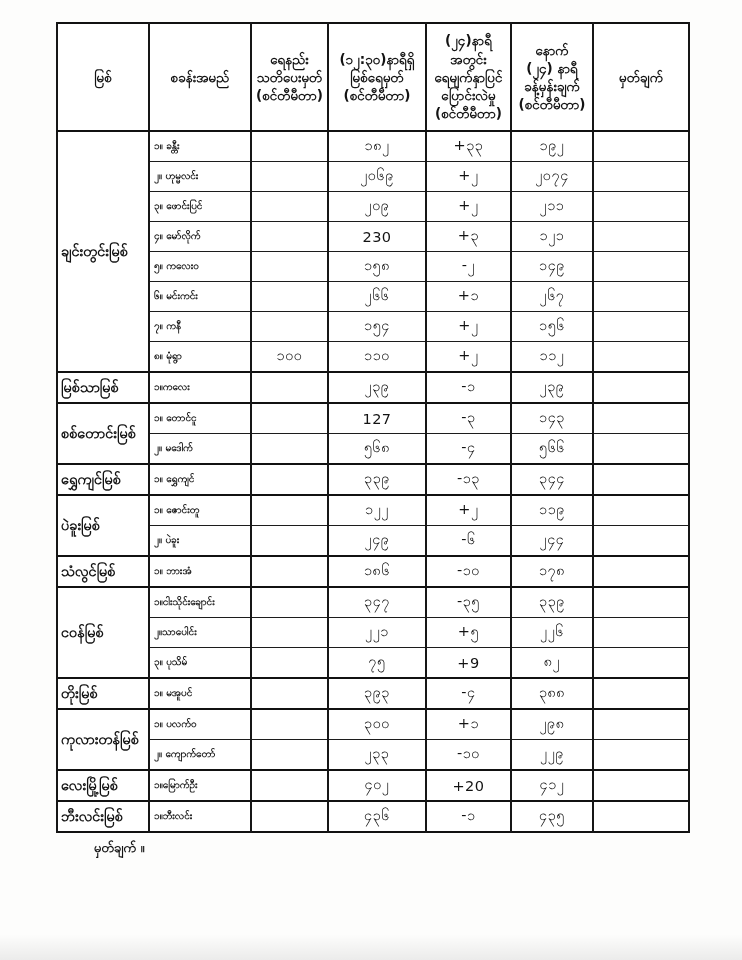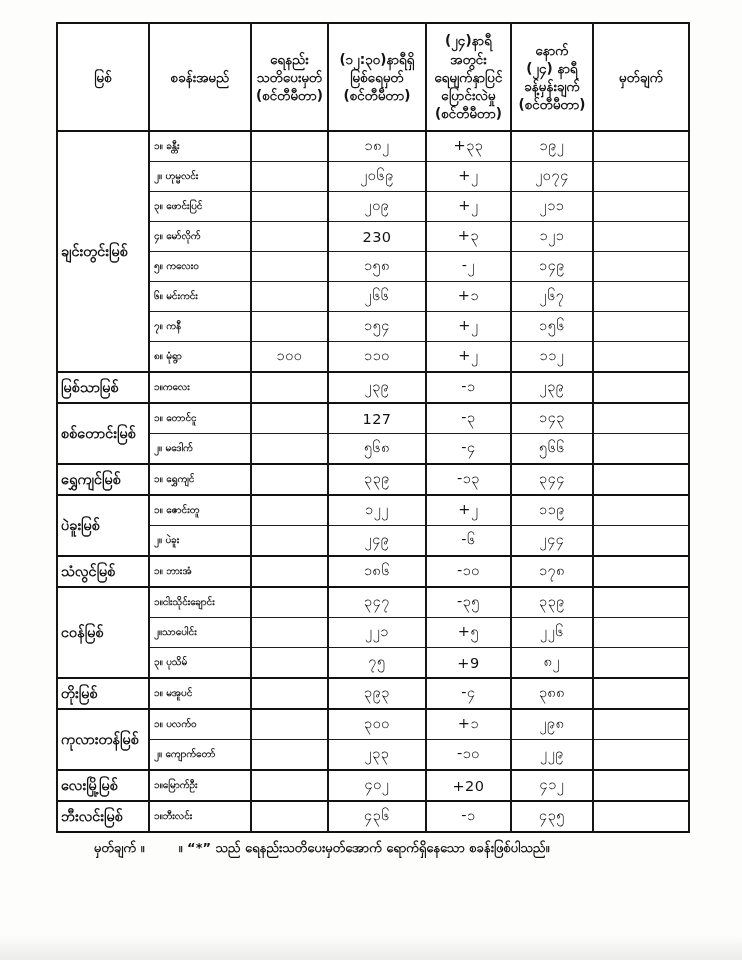--- a/index.html
+++ b/index.html
@@ -63,21 +63,21 @@
     text-align:center;
     vertical-align:middle;
     letter-spacing:0.5px;
   }
   .remark-cell{font-size:13px;}
   .footnote{
     margin-top:6px;
     font-size:13px;
     font-weight:bold;
     display:flex;
-    gap:34px;
+    gap:26px;
     padding-left:38px;
     line-height:1.4;
   }
   .bottom-shade{
     position:absolute;left:0;bottom:0;width:742px;height:26px;
     background:linear-gradient(to bottom, rgba(0,0,0,0) 0%, rgba(0,0,0,0.07) 100%);
   }
 </style>
 </head>
 <body>
@@ -308,17 +308,16 @@
           <td class="num-cell">၄၃၆</td>
           <td class="num-cell">-၁</td>
           <td class="num-cell">၄၃၅</td>
           <td class="remark-cell"></td>
         </tr>
       </tbody>
   </table>
 
   <div class="footnote">
     <span>မှတ်ချက် ။</span>
-    <span>။ “*” သည် ရေနည်းသတိပေးမှတ်အောက် ရောက်ရှိနေသော စခန်းဖြစ်ပါသည်။</span>
   </div>
 </div>
 
 <div class="bottom-shade"></div>
 
 </body></html>

